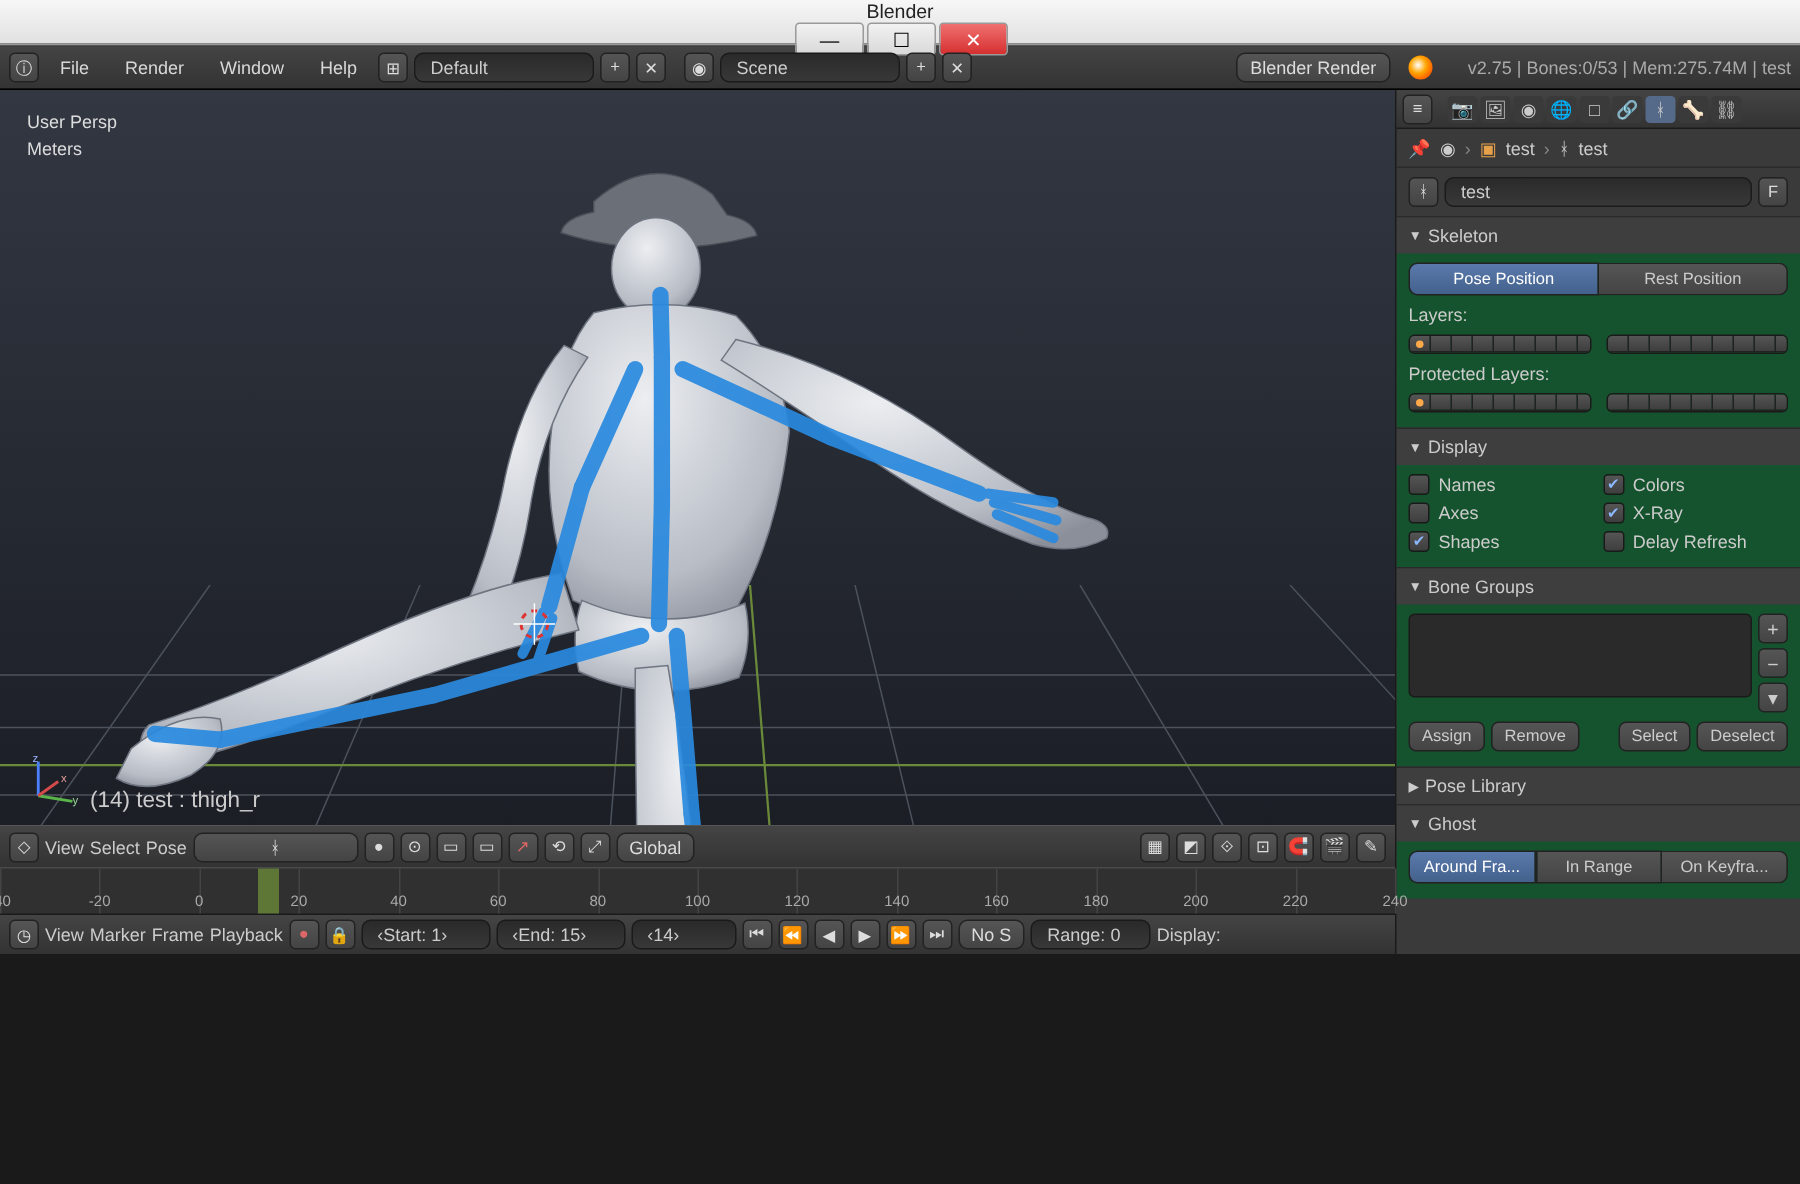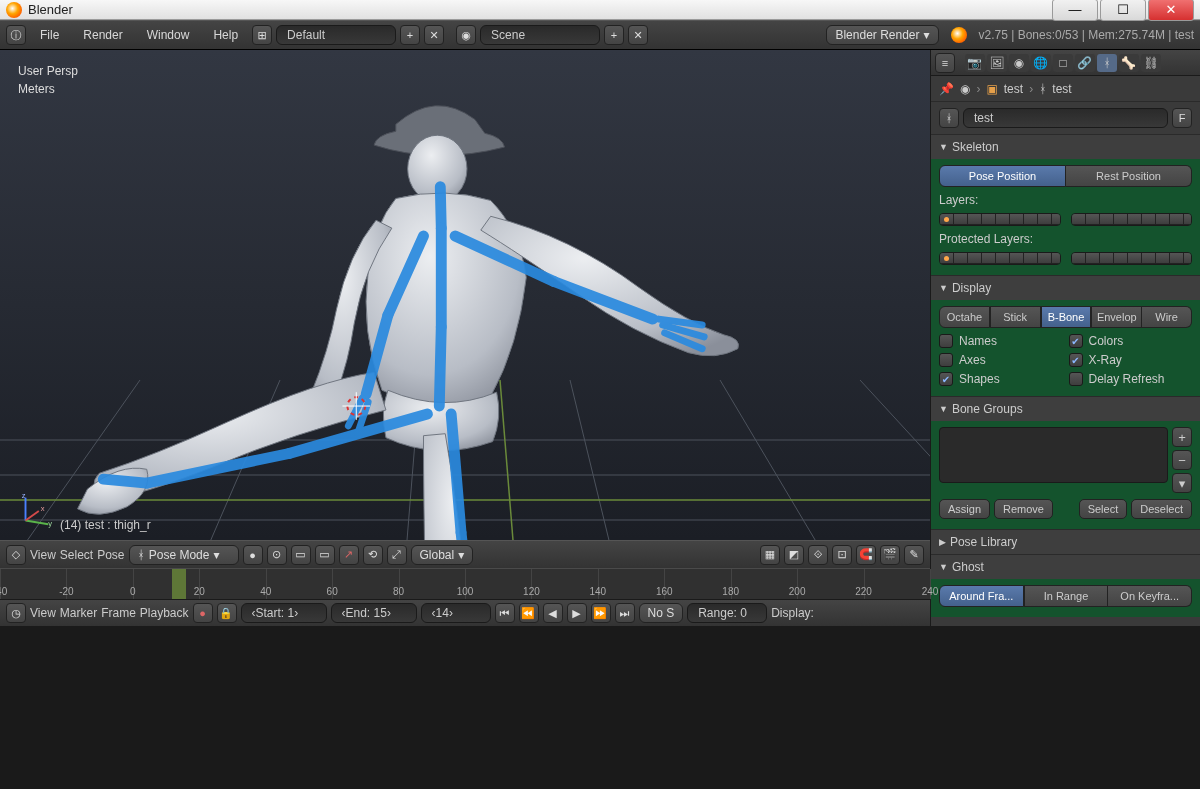--- a/index.html
+++ b/index.html
@@ -1,41 +1,41 @@
 <!DOCTYPE html>
 <html><head>
 <meta charset="utf-8">
 <style>
 * { margin: 0; padding: 0; box-sizing: border-box; font-family: "Segoe UI", Arial, sans-serif; }
 body { width: 1200px; height: 789px; background: #1a1a1a; overflow: hidden; user-select: none; }
 
 
-.titlebar { height: 20px; background: linear-gradient(#f7f7f7,#e1e1e1); display: flex; align-items: center; padding: 0 6px; border-bottom: 1px solid #9a9a9a; }
+.titlebar { height: 30px; background: linear-gradient(#f7f7f7,#e1e1e1); display: flex; align-items: center; padding: 0 6px; border-bottom: 1px solid #9a9a9a; flex-direction: column; }
 .titlebar .logo { width: 16px; height: 16px; background: radial-gradient(circle at 40% 40%, #fff 0%, #ffa500 40%, #ff6600 70%); border-radius: 50%; margin-right: 6px; }
 .titlebar .title { font-size: 13px; color: #222; flex: 1; }
 .winbtns { display: flex; gap: 0; }
 .winbtn { width: 46px; height: 22px; display: flex; align-items: center; justify-content: center; font-size: 13px; background: linear-gradient(#f1f1f1,#d9d9d9); border: 1px solid #9a9a9a; border-radius: 3px; margin-left: 2px; }
 .winbtn.close { background: linear-gradient(#f07070,#d63030); color: #fff; }
 
 
 .menubar { height: 30px; background: linear-gradient(#444,#333); border-top: 1px solid #555; border-bottom: 1px solid #000; display: flex; align-items: center; padding: 0 6px; color: #d8d8d8; font-size: 12px; gap: 4px; }
-.rbtn { background: linear-gradient(#555,#444); border: 1px solid #222; border-radius: 6px; padding: 2px 8px; color: #ddd; font-size: 12px; display: flex; align-items: center; gap: 4px; height: 20px; }
+.rbtn { background: linear-gradient(#555,#444); border: 1px solid #222; border-radius: 6px; padding: 2px 8px; color: #ddd; font-size: 12px; display: flex; align-items: center; gap: 4px; height: 20px; flex-direction: column; }
 .menubar .menuitem { padding: 2px 10px; }
 .infield { background: linear-gradient(#2a2a2a,#383838); border: 1px solid #1a1a1a; border-radius: 6px; padding: 2px 10px; color: #ccc; height: 20px; display: flex; align-items: center; min-width: 120px; }
 .iconbtn { width: 20px; height: 20px; background: linear-gradient(#555,#444); border: 1px solid #222; border-radius: 4px; display: flex; align-items: center; justify-content: center; font-size: 11px; color: #ddd; }
 .blender-logo { width: 16px; height: 16px; background: radial-gradient(circle at 40% 40%, #fff 0%, #ffa500 40%, #ff6600 70%); border-radius: 50%; }
-.status-text { color: #aaa; font-size: 12px; margin-left: 8px; }
+.status-text { color: #aaa; font-size: 12px; margin-left: 20px; }
 
 
 .work { height: 576px; display: flex; background: #222; }
 .viewport-col { flex: 1; display: flex; flex-direction: column; }
 .viewport { flex: 1; position: relative; background: linear-gradient(180deg,#323742 0%,#1b1e25 100%); overflow: hidden; }
 
 .overlay-tl { position: absolute; top: 12px; left: 18px; color: #ddd; font-size: 12px; line-height: 18px; }
-.overlay-bl { position: absolute; bottom: 8px; left: 60px; color: #ccc; font-size: 12px; }
+.overlay-bl { position: absolute; bottom: 8px; left: 60px; color: #ccc; font-size: 15px; }
 .axis-gz { position: absolute; bottom: 10px; left: 16px; width: 38px; height: 38px; }
 
 
 .grid3d { position: absolute; left: 0; right: 0; top: 330px; bottom: 0; pointer-events: none; }
 
 
 .figure { position: absolute; top: 20px; left: 40px; right: 40px; bottom: 60px; }
 
 
 .vpheader { height: 28px; background: linear-gradient(#444,#333); border-top: 1px solid #555; display: flex; align-items: center; padding: 0 6px; gap: 4px; color: #ccc; font-size: 12px; }
@@ -440,27 +440,20 @@
         </div>
       </div>
     </div>
 
     <div class="panel">
       <div class="panel-h">
           <span class="tri">▼</span>
           <span>Display</span>
         </div>
       <div class="panel-b">
-        <div class="btnrow" id="display-modes">
-            <div class="pillbtn">Octahe</div>
-            <div class="pillbtn">Stick</div>
-            <div class="pillbtn active">B-Bone</div>
-            <div class="pillbtn">Envelop</div>
-            <div class="pillbtn">Wire</div>
-          </div>
         <div class="checkgrid" id="display-checks">
             <div class="check">
               <div class="box"></div>
               <span>Names</span>
             </div>
             <div class="check">
               <div class="box">✔</div>
               <span>Colors</span>
             </div>
             <div class="check">

